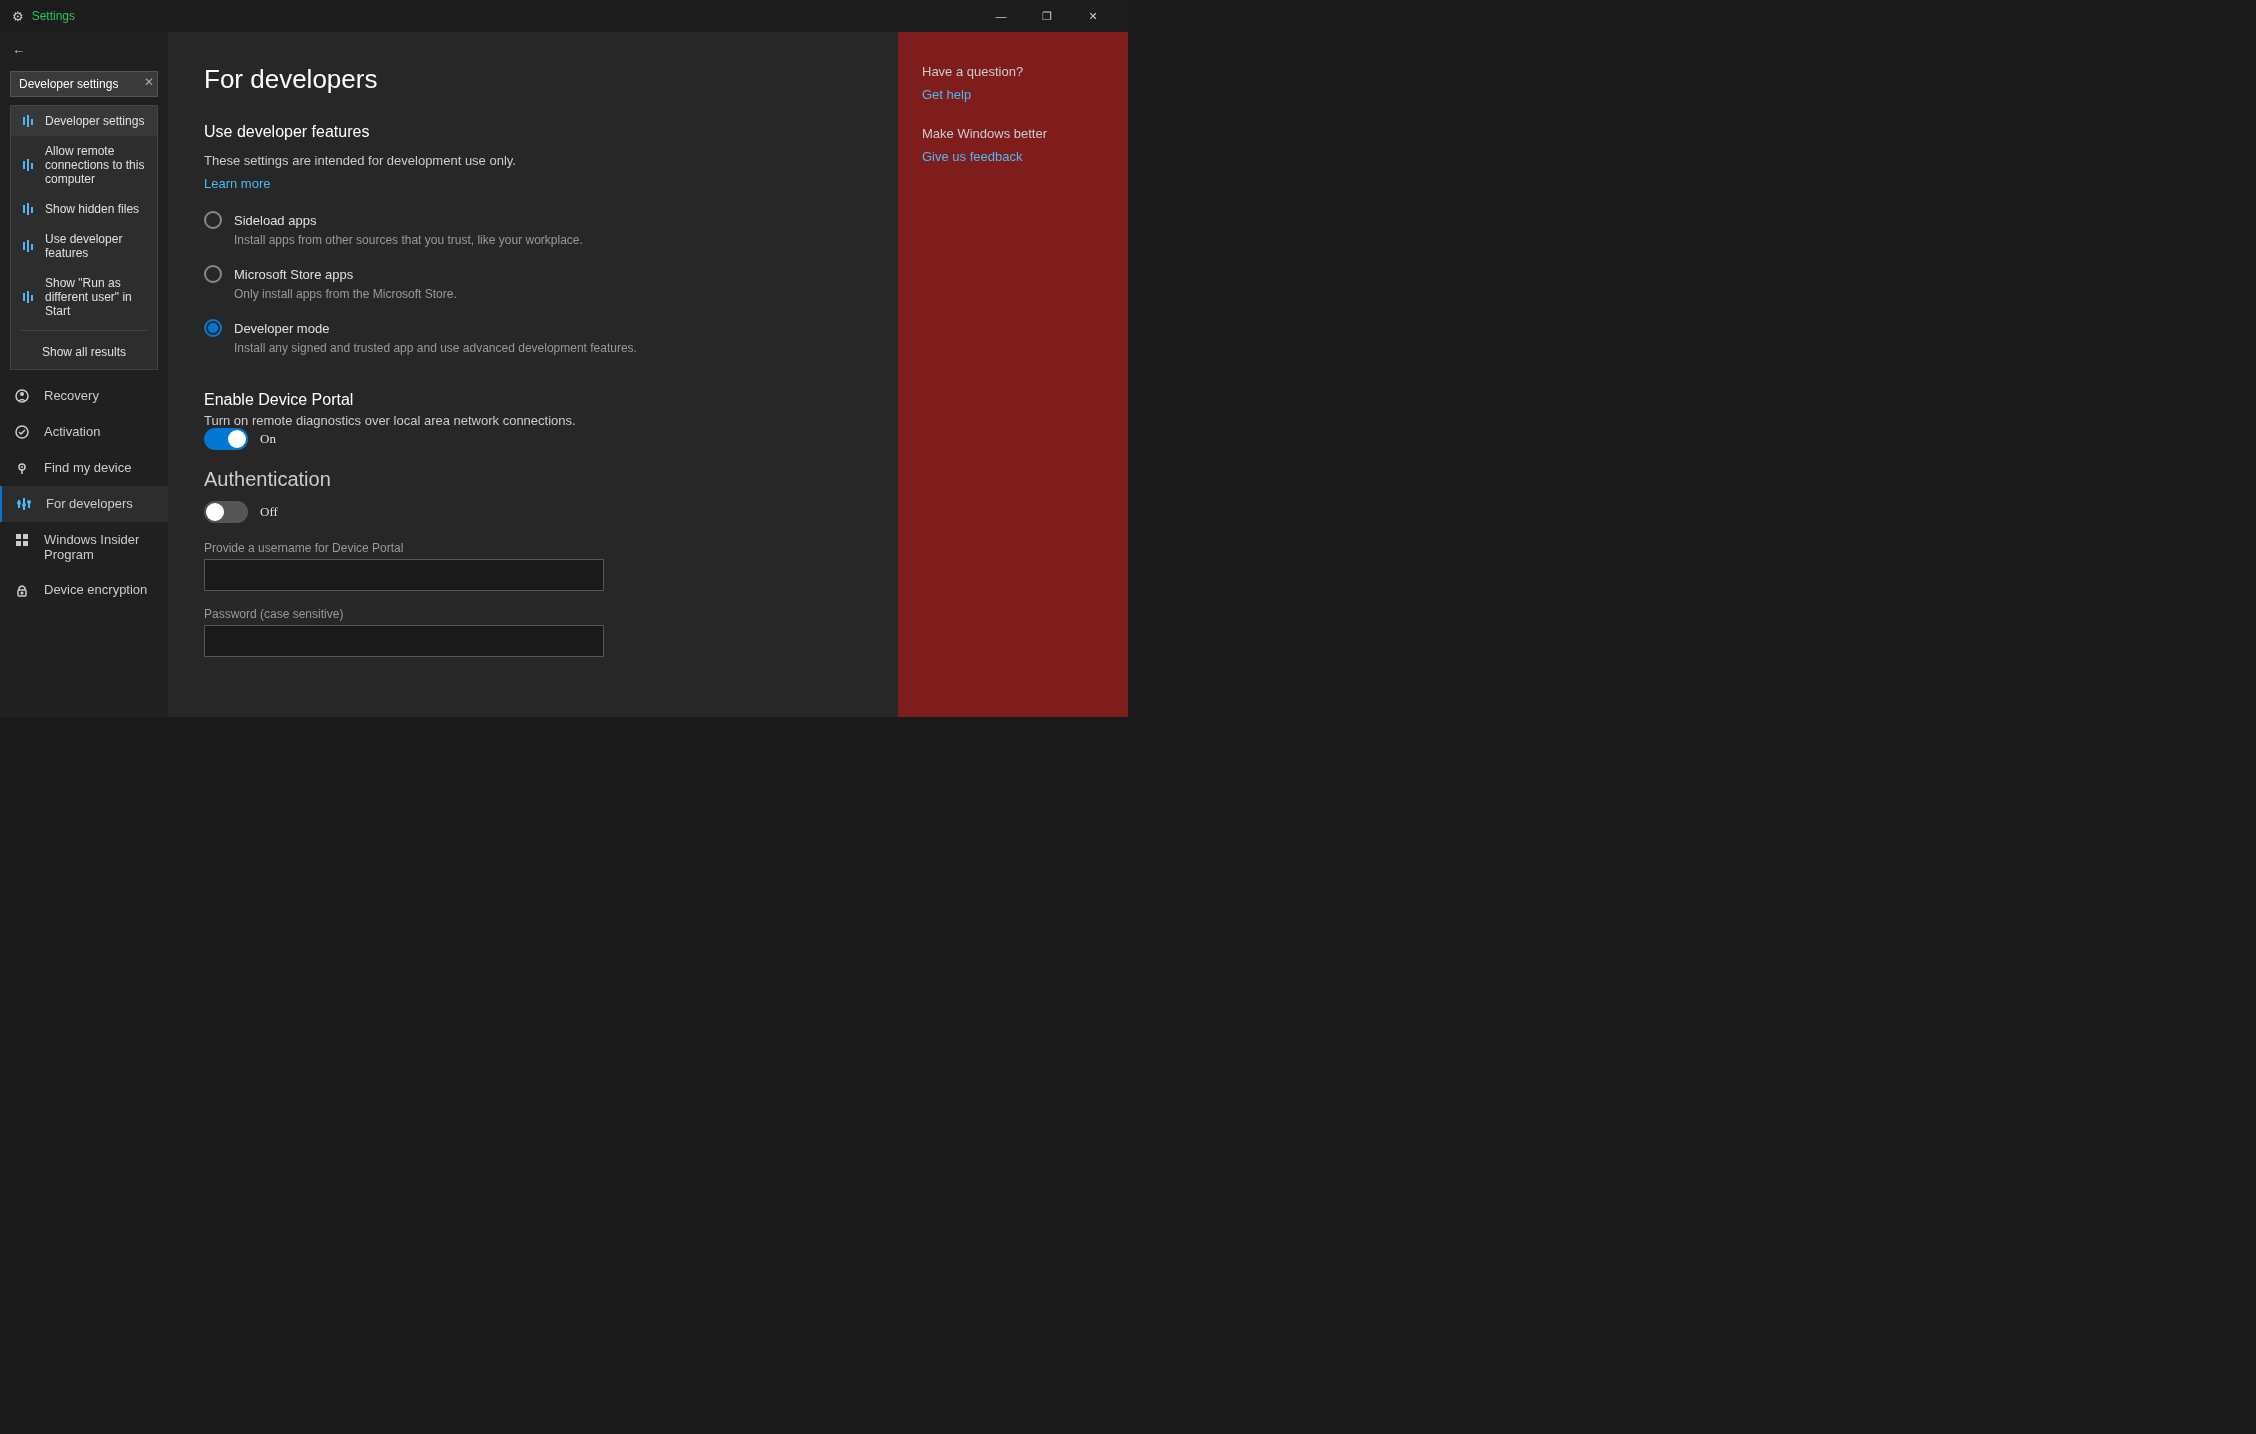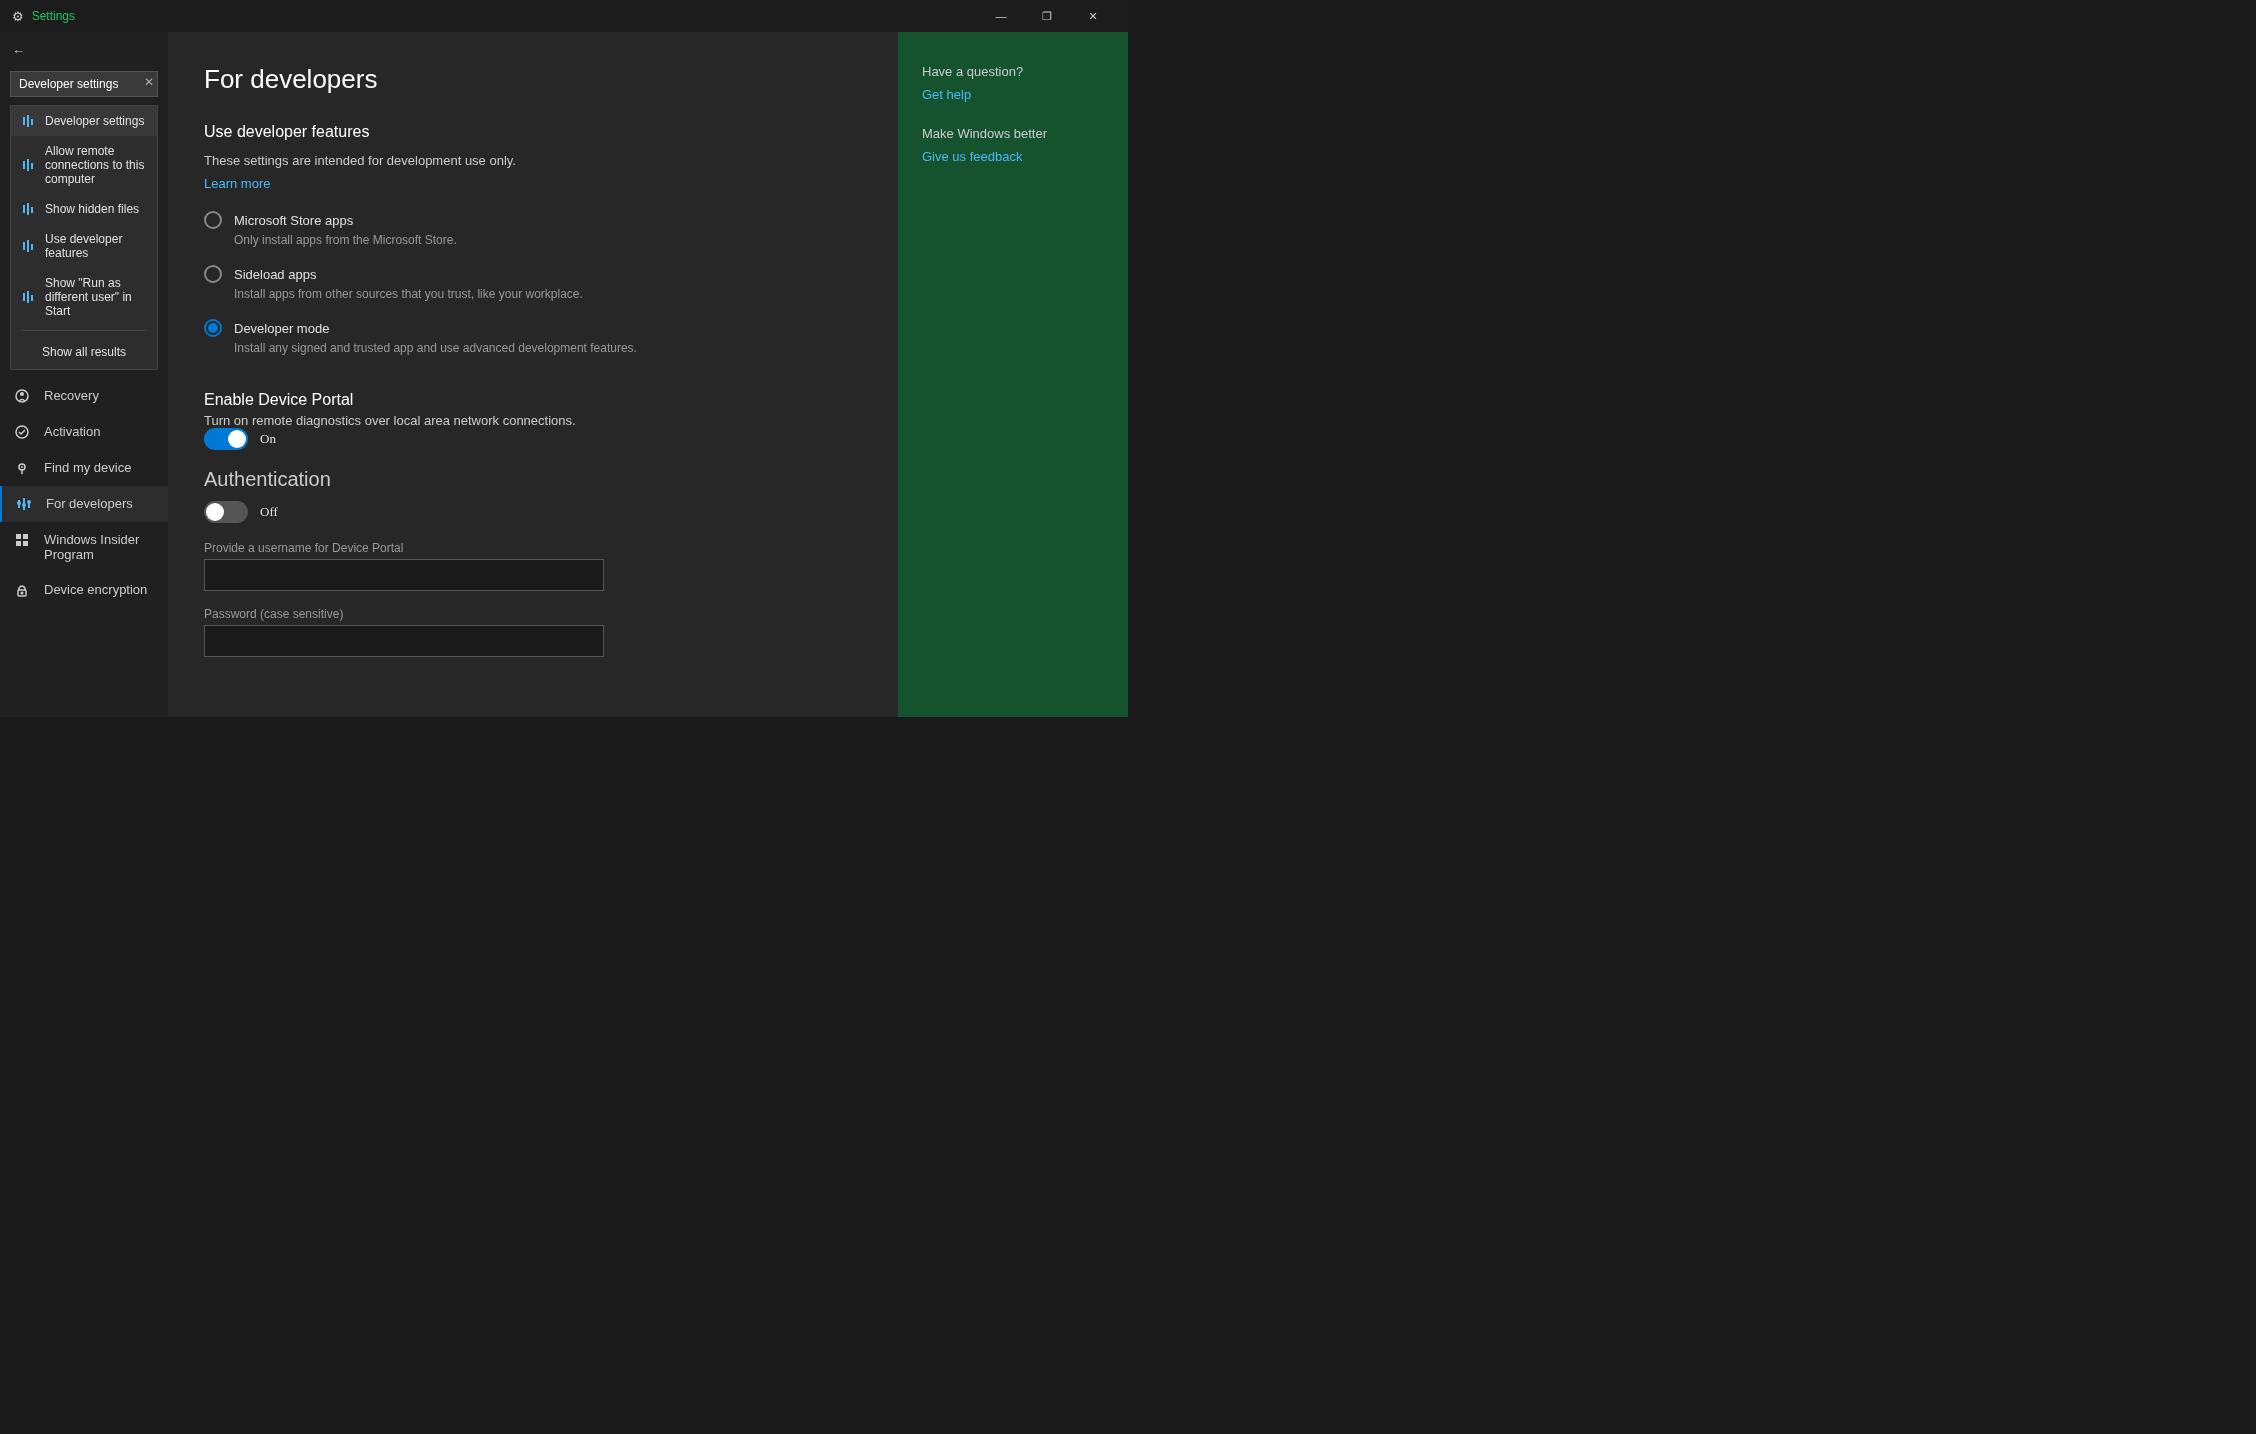--- a/index.html
+++ b/index.html
@@ -272,21 +272,21 @@
       display: block;
     }
     .portal-input-label {
       font-size: 12px;
       color: #999;
       margin-bottom: 4px;
     }
     
     .right-panel {
       width: 230px;
-      background: #14532d;
+      background: #7f1d1d;
       padding: 32px 24px;
       flex-shrink: 0;
     }
     .right-section-title {
       font-size: 13px;
       color: #cccccc;
       margin-bottom: 8px;
     }
     .right-link {
       color: #4eb8f5;
@@ -455,31 +455,31 @@
       <div>
         <h2 class="section-title">Use developer features</h2>
         <p class="section-desc">These settings are intended for development use only.</p>
         <a class="learn-more">Learn more</a>
 
         <div class="radio-group">
 
           <div class="radio-item">
             <label class="radio-label">
               <div class="radio-input"></div>
+              <span>Sideload apps</span>
+            </label>
+            <div class="radio-sublabel">Install apps from other sources that you trust, like your workplace.</div>
+          </div>
+
+          <div class="radio-item">
+            <label class="radio-label">
+              <div class="radio-input"></div>
               <span>Microsoft Store apps</span>
             </label>
             <div class="radio-sublabel">Only install apps from the Microsoft Store.</div>
-          </div>
-
-          <div class="radio-item">
-            <label class="radio-label">
-              <div class="radio-input"></div>
-              <span>Sideload apps</span>
-            </label>
-            <div class="radio-sublabel">Install apps from other sources that you trust, like your workplace.</div>
           </div>
 
           <div class="radio-item">
             <label class="radio-label">
               <div class="radio-input checked"></div>
               <span>Developer mode</span>
             </label>
             <div class="radio-sublabel">Install any signed and trusted app and use advanced development features.</div>
           </div>
         </div>

